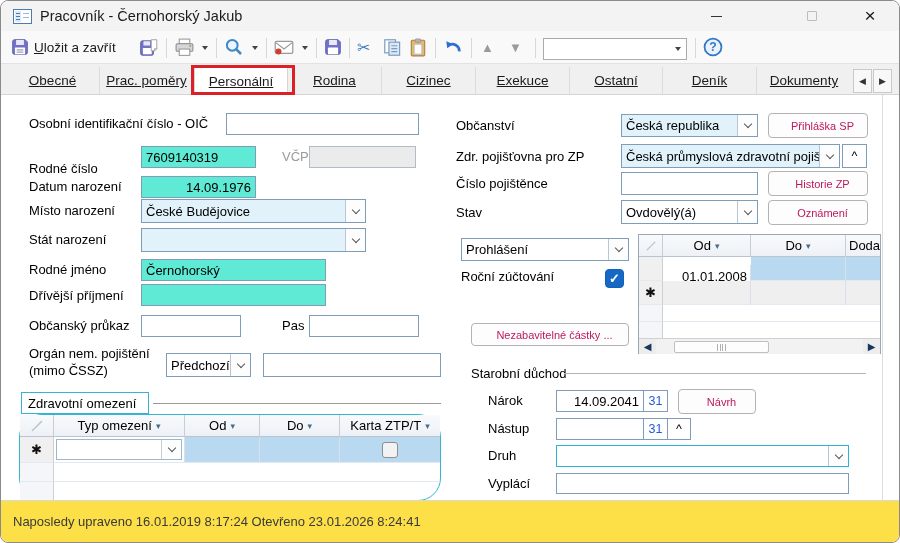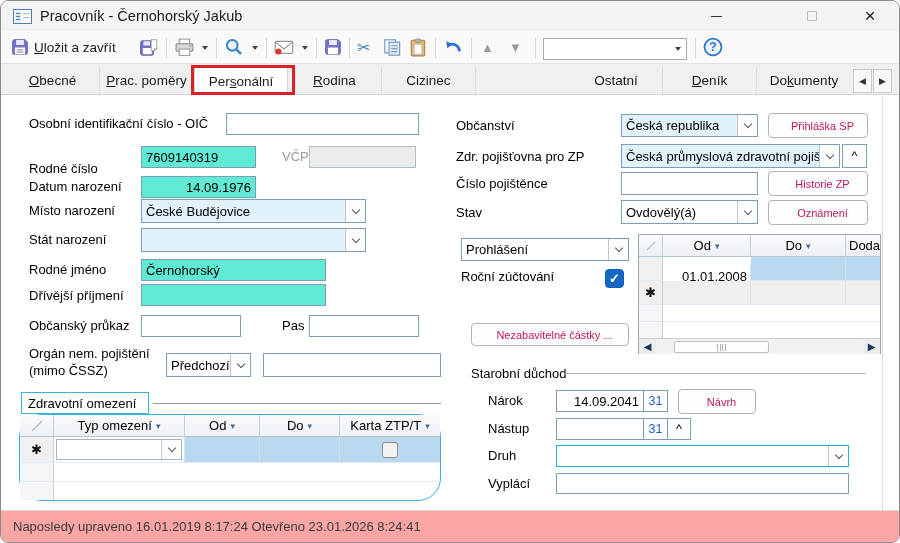--- a/index.html
+++ b/index.html
@@ -20,21 +20,21 @@
   .sep{position:absolute;top:37px;width:1px;height:20px;background:#d8d8d8;}
   .dd{position:absolute;top:38px;width:13px;height:18px;display:flex;align-items:center;justify-content:center;}
   .dd .tri{width:0;height:0;border-left:3.5px solid transparent;border-right:3.5px solid transparent;border-top:4.5px solid #444;}
   .tb-combo{position:absolute;left:542px;top:37px;width:144px;height:22px;border:1px solid #ababab;background:#fff;display:flex;}
   .tb-combo .sp{flex:1;}
   .tb-combo .arr{width:16px;display:flex;align-items:center;justify-content:center;}
   
   .tabzone{position:absolute;left:0;top:63px;right:0;height:31px;background:#f0f0f0;}
   .tabline{position:absolute;left:0;top:93px;right:0;height:1px;background:#d4d4d4;}
   .tab{position:absolute;top:66px;height:27px;background:#f0f0f0;border-right:1px solid #dcdcdc;
-       display:flex;align-items:center;justify-content:center;font-size:13.5px;color:#1a1a1a;white-space:nowrap;}
+       display:flex;align-items:center;justify-content:center;font-size:13.5px;color:#1a1a1a;white-space:nowrap;text-decoration:underline;}
   .tab.active{background:#fff;border:1px solid #d4d4d4;border-bottom:none;height:28px;z-index:2;}
   .u{text-decoration:underline;}
   .redbox{position:absolute;left:190px;top:64px;width:104px;height:30px;border:3px solid #dd1f26;z-index:3;pointer-events:none;}
   .tabscroll{position:absolute;top:68px;width:19px;height:24px;background:#f8f8f8;border:1px solid #c9c9c9;
        display:flex;align-items:center;justify-content:center;font-size:9px;color:#333;}
   
   .content-bg{position:absolute;left:0;top:94px;right:0;bottom:32px;background:#fff;}
   .rightline{position:absolute;left:881px;top:94px;width:1px;height:417px;background:#dcdcdc;}
   .lbl{position:absolute;font-size:13px;color:#000;white-space:nowrap;line-height:22px;}
   .lbl.dim{color:#9a9a9a;}
@@ -77,21 +77,21 @@
   .cell-combo .cb{border-left:1px solid #c5cdd6;}
   .gchk{width:16px;height:16px;border:1px solid #8f8f8f;border-radius:3px;background:#f2f2f2;margin:0 auto;}
   .hscroll{position:absolute;background:#f2f2f2;border-top:1px solid #d0d0d0;display:flex;align-items:center;}
   .hs-btn{width:17px;height:100%;display:flex;align-items:center;justify-content:center;font-size:10px;color:#17375e;
       background:#ededed;}
   .hs-track{flex:1;position:relative;height:100%;}
   .hs-thumb{position:absolute;left:18px;top:2px;width:95px;height:12px;background:#fdfdfd;border:1px solid #c0c0c0;
       border-radius:2px;display:flex;align-items:center;justify-content:center;gap:1.5px;}
   .grip{width:1px;height:7px;background:#b0b0b0;}
   
-  .statusbar{position:absolute;left:0;right:0;bottom:0;height:32px;background:#fca5a5;border-top:1px solid #d9d9d9;
+  .statusbar{position:absolute;left:0;right:0;bottom:0;height:42px;background:#fde047;border-top:1px solid #d9d9d9;
       display:flex;align-items:center;}
   .status-text{font-size:13px;color:#3a3a3a;margin-left:12px;white-space:nowrap;}
   svg{display:block;}
 </style>
 </head>
 <body>
 
 <div class="window">
 
   <div class="titlebar">
@@ -240,20 +240,23 @@
     </div>
   <div class="tab active" style="left:193px;width:94px;">
       <span><span>Per</span><span class="u">s</span><span>onální</span></span>
     </div>
   <div class="tab" style="left:287px;width:94px;">
       <span><span></span><span class="u">R</span><span>odina</span></span>
     </div>
   <div class="tab" style="left:381px;width:94px;">
       <span><span>Cizinec</span><span class="u"></span><span></span></span>
     </div>
+  <div class="tab" style="left:475px;width:94px;">
+      <span><span>Exekuce</span><span class="u"></span><span></span></span>
+    </div>
   <div class="tab" style="left:569px;width:93px;">
       <span><span>Ostatní</span><span class="u"></span><span></span></span>
     </div>
   <div class="tab" style="left:662px;width:94px;">
       <span><span></span><span class="u">D</span><span>eník</span></span>
     </div>
   <div class="tab" style="left:756px;width:94px;border-right:none;">
       <span><span>Do</span><span class="u">k</span><span>umenty</span></span>
     </div>
   <div class="redbox"></div>

